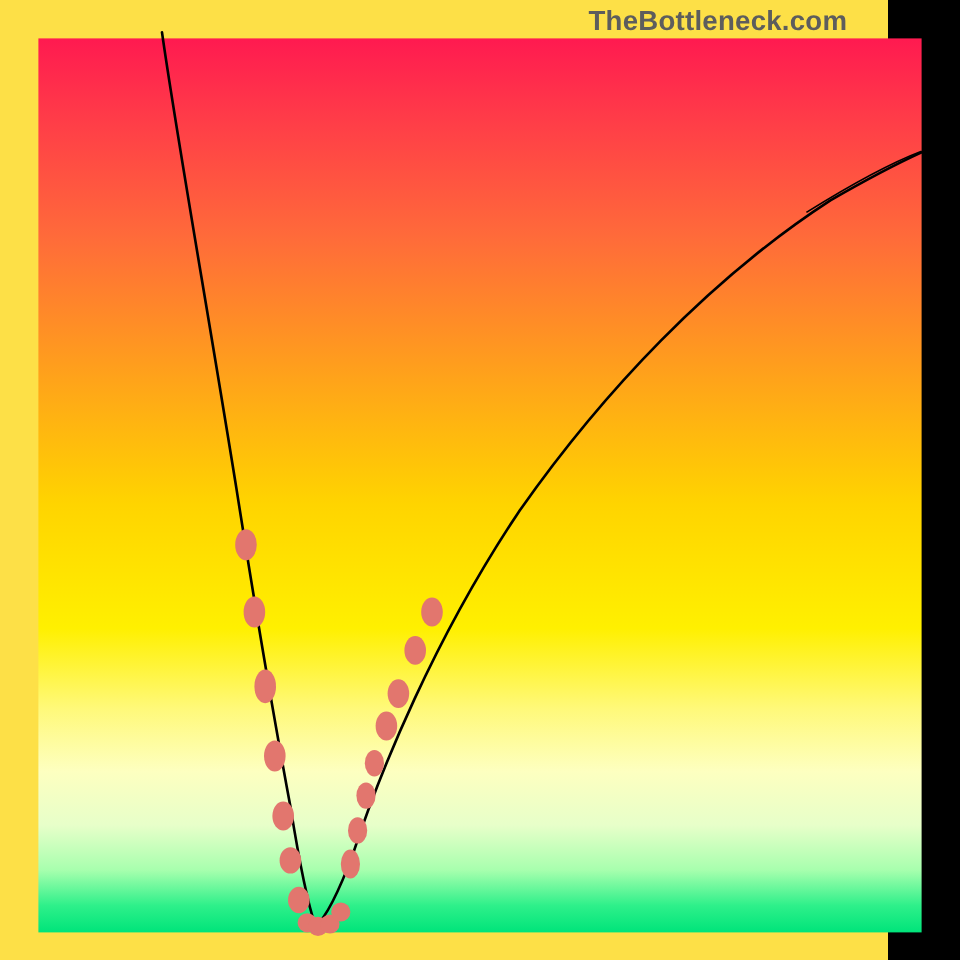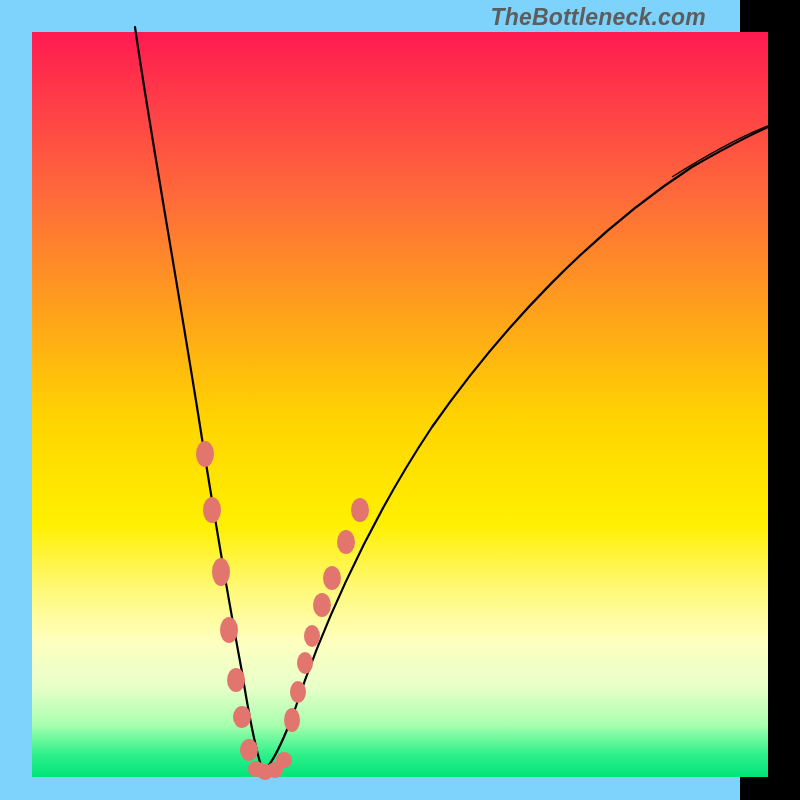--- a/index.html
+++ b/index.html
@@ -1,22 +1,21 @@
 <!DOCTYPE html>
 <html><head>
 <meta charset="utf-8">
 <style>
   * { margin: 0; padding: 0; box-sizing: border-box; }
   html, body { width: 800px; height: 800px; background: #000; overflow: hidden; }
   .frame {
     position: absolute;
     left: 0; top: 0;
     width: 740px; height: 800px;
-    background: #7dd3fc;
-    font-style: italic;
+    background: #fde047;
   }
   .plot {
     position: absolute;
     left: 32px;
     top: 32px;
     width: 736px;
     height: 745px;
     background: linear-gradient(to bottom,
       #ff1a50 0%,
       #ff3c48 9%,

